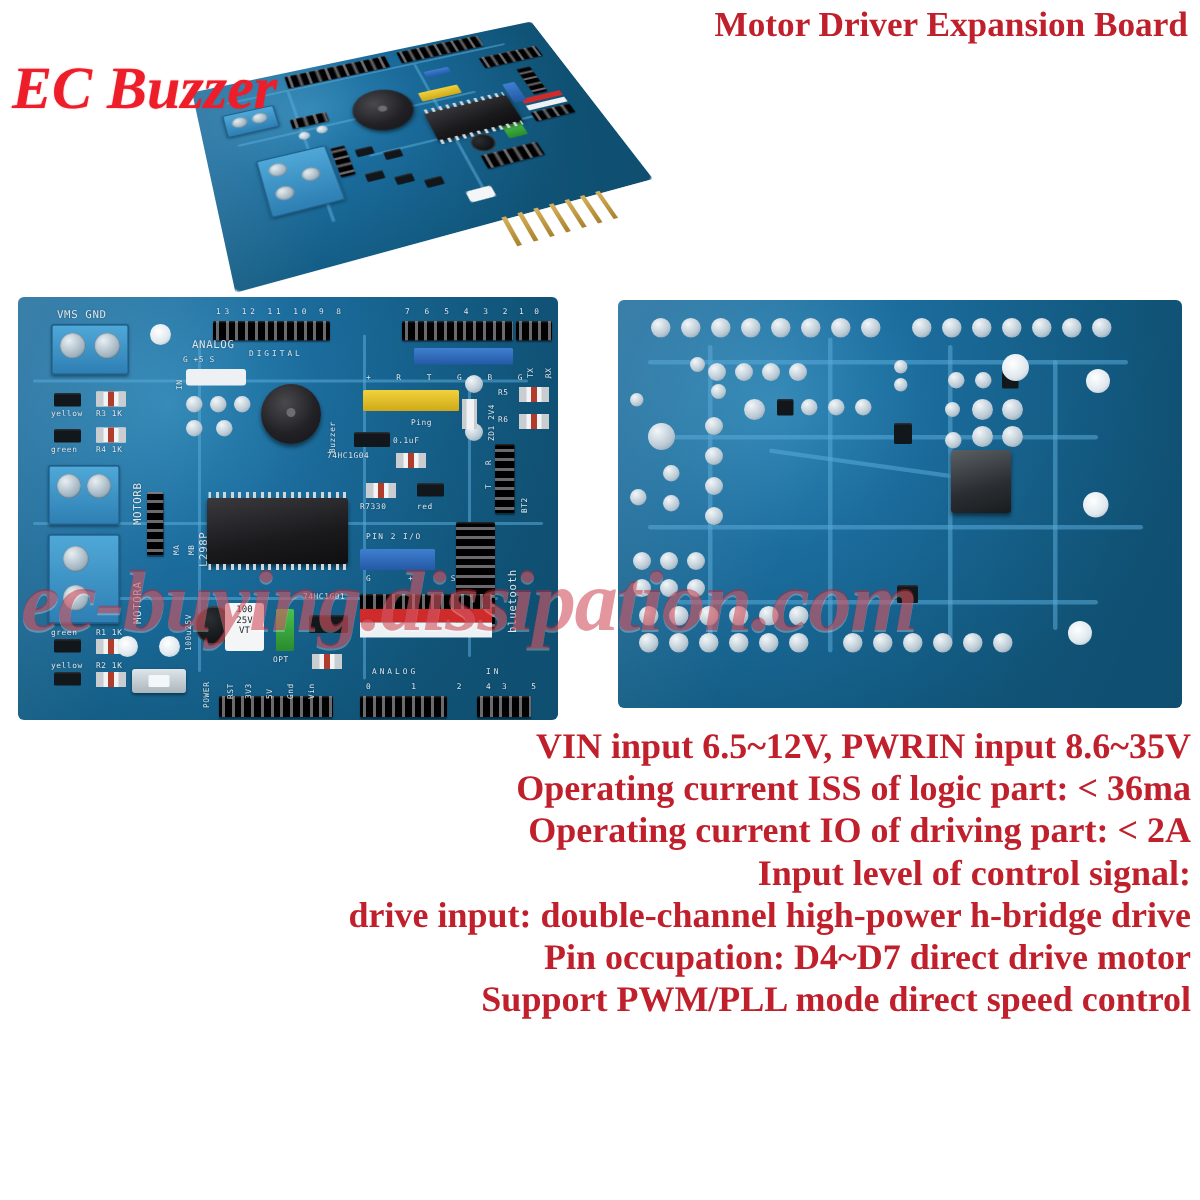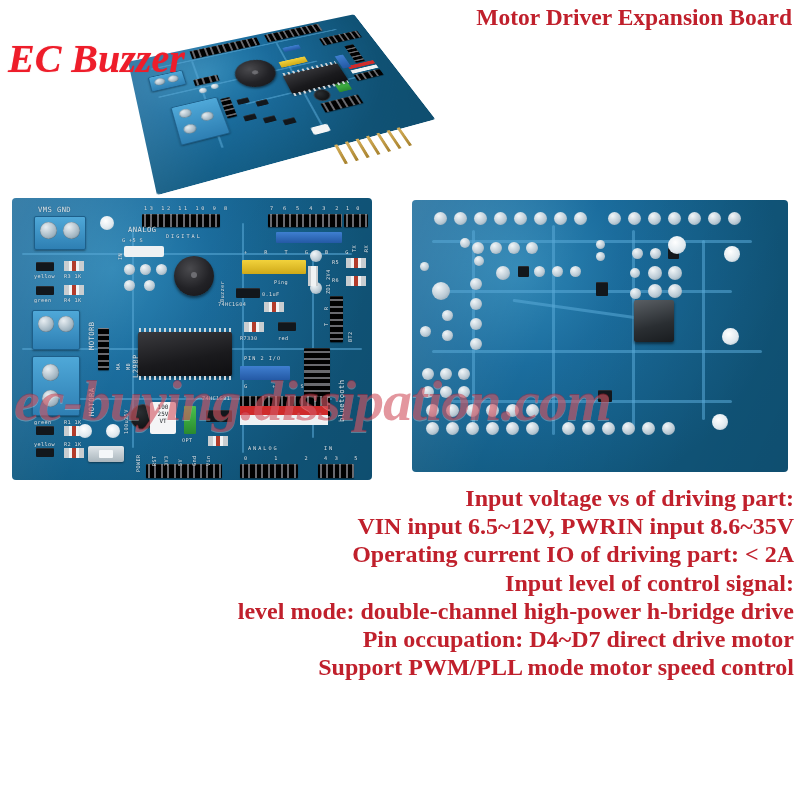--- a/index.html
+++ b/index.html
@@ -510,22 +510,22 @@
 
   <div class="brand">
     <div class="brand-text">EC Buzzer</div>
   </div>
 
   <div class="title-block">
     <div class="title-line">Motor Driver Expansion Board</div>
   </div>
 
   <div class="spec-block">
-    <div class="spec-line">Input voltage vs of driving part:</div>
     <div class="spec-line">VIN input 6.5~12V, PWRIN input 8.6~35V</div>
+    <div class="spec-line">Operating current ISS of logic part: &lt; 36ma</div>
     <div class="spec-line">Operating current IO of driving part: &lt; 2A</div>
     <div class="spec-line">Input level of control signal:</div>
-    <div class="spec-line">level mode: double-channel high-power h-bridge drive</div>
+    <div class="spec-line">drive input: double-channel high-power h-bridge drive</div>
     <div class="spec-line">Pin occupation: D4~D7 direct drive motor</div>
-    <div class="spec-line">Support PWM/PLL mode motor speed control</div>
+    <div class="spec-line">Support PWM/PLL mode direct speed control</div>
   </div>
 
 </div>
 
 </body></html>

